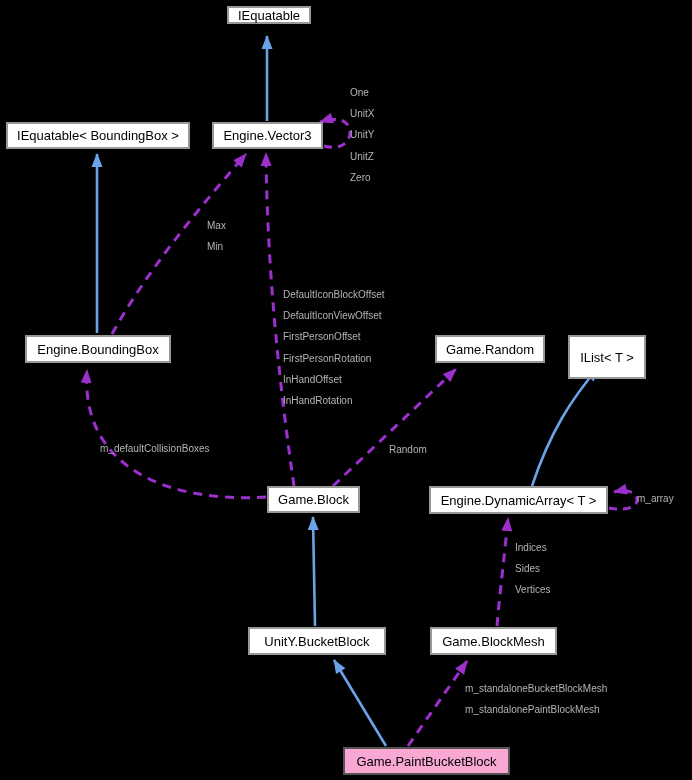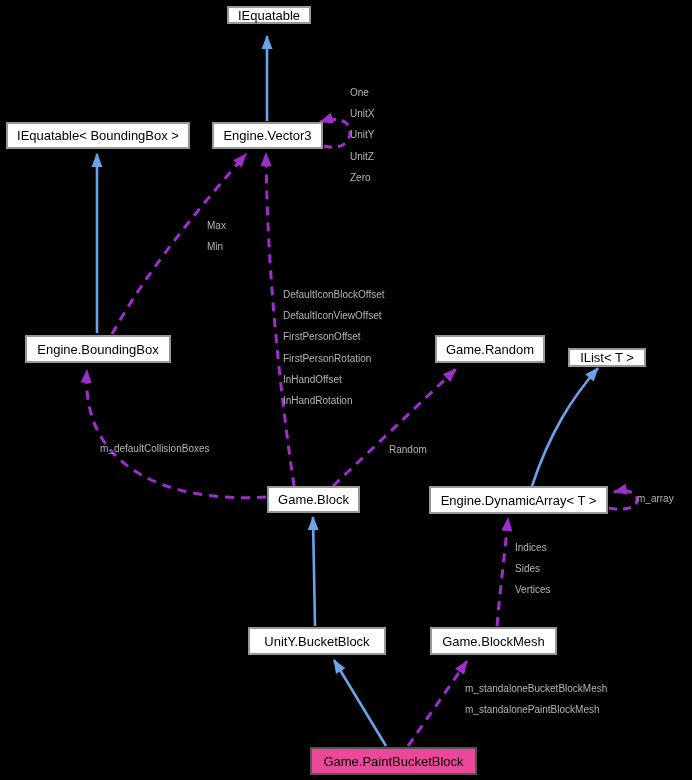--- a/index.html
+++ b/index.html
@@ -9,21 +9,21 @@
   }
   .edges{position:absolute;left:0;top:0;width:692px;height:780px;}
   .node{
     position:absolute;box-sizing:border-box;
     background:#ffffff;border:2px solid #989898;
     color:#000;font-size:13px;
     display:flex;align-items:center;justify-content:center;
     white-space:nowrap;cursor:pointer;
   }
   .node.highlighted{
-    background:#ec4899;border:2px solid #545454;cursor:default;
+    background:#f9a8d4;border:2px solid #545454;cursor:default;margin-left:33px;
   }
   .edge-label{
     position:absolute;color:#b4b4b4;font-size:10px;white-space:nowrap;
   }
 </style>
 </head>
 <body>
 
 <div class="canvas">
 
@@ -93,21 +93,21 @@
   </div>
 
   <div class="node" style="left:435px;top:335px;width:110px;height:28px">
     <span>Game.Random</span>
   </div>
 
   <div class="node" style="left:25px;top:335px;width:146px;height:28px">
     <span>Engine.BoundingBox</span>
   </div>
 
-  <div class="node" style="left:568px;top:348px;width:78px;height:19px">
+  <div class="node" style="left:568px;top:335px;width:78px;height:44px">
     <span>IList&lt; T &gt;</span>
   </div>
 
   <div class="node" style="left:267px;top:486px;width:93px;height:27px">
     <span>Game.Block</span>
   </div>
 
   <div class="node" style="left:429px;top:486px;width:179px;height:28px">
     <span>Engine.DynamicArray&lt; T &gt;</span>
   </div>

